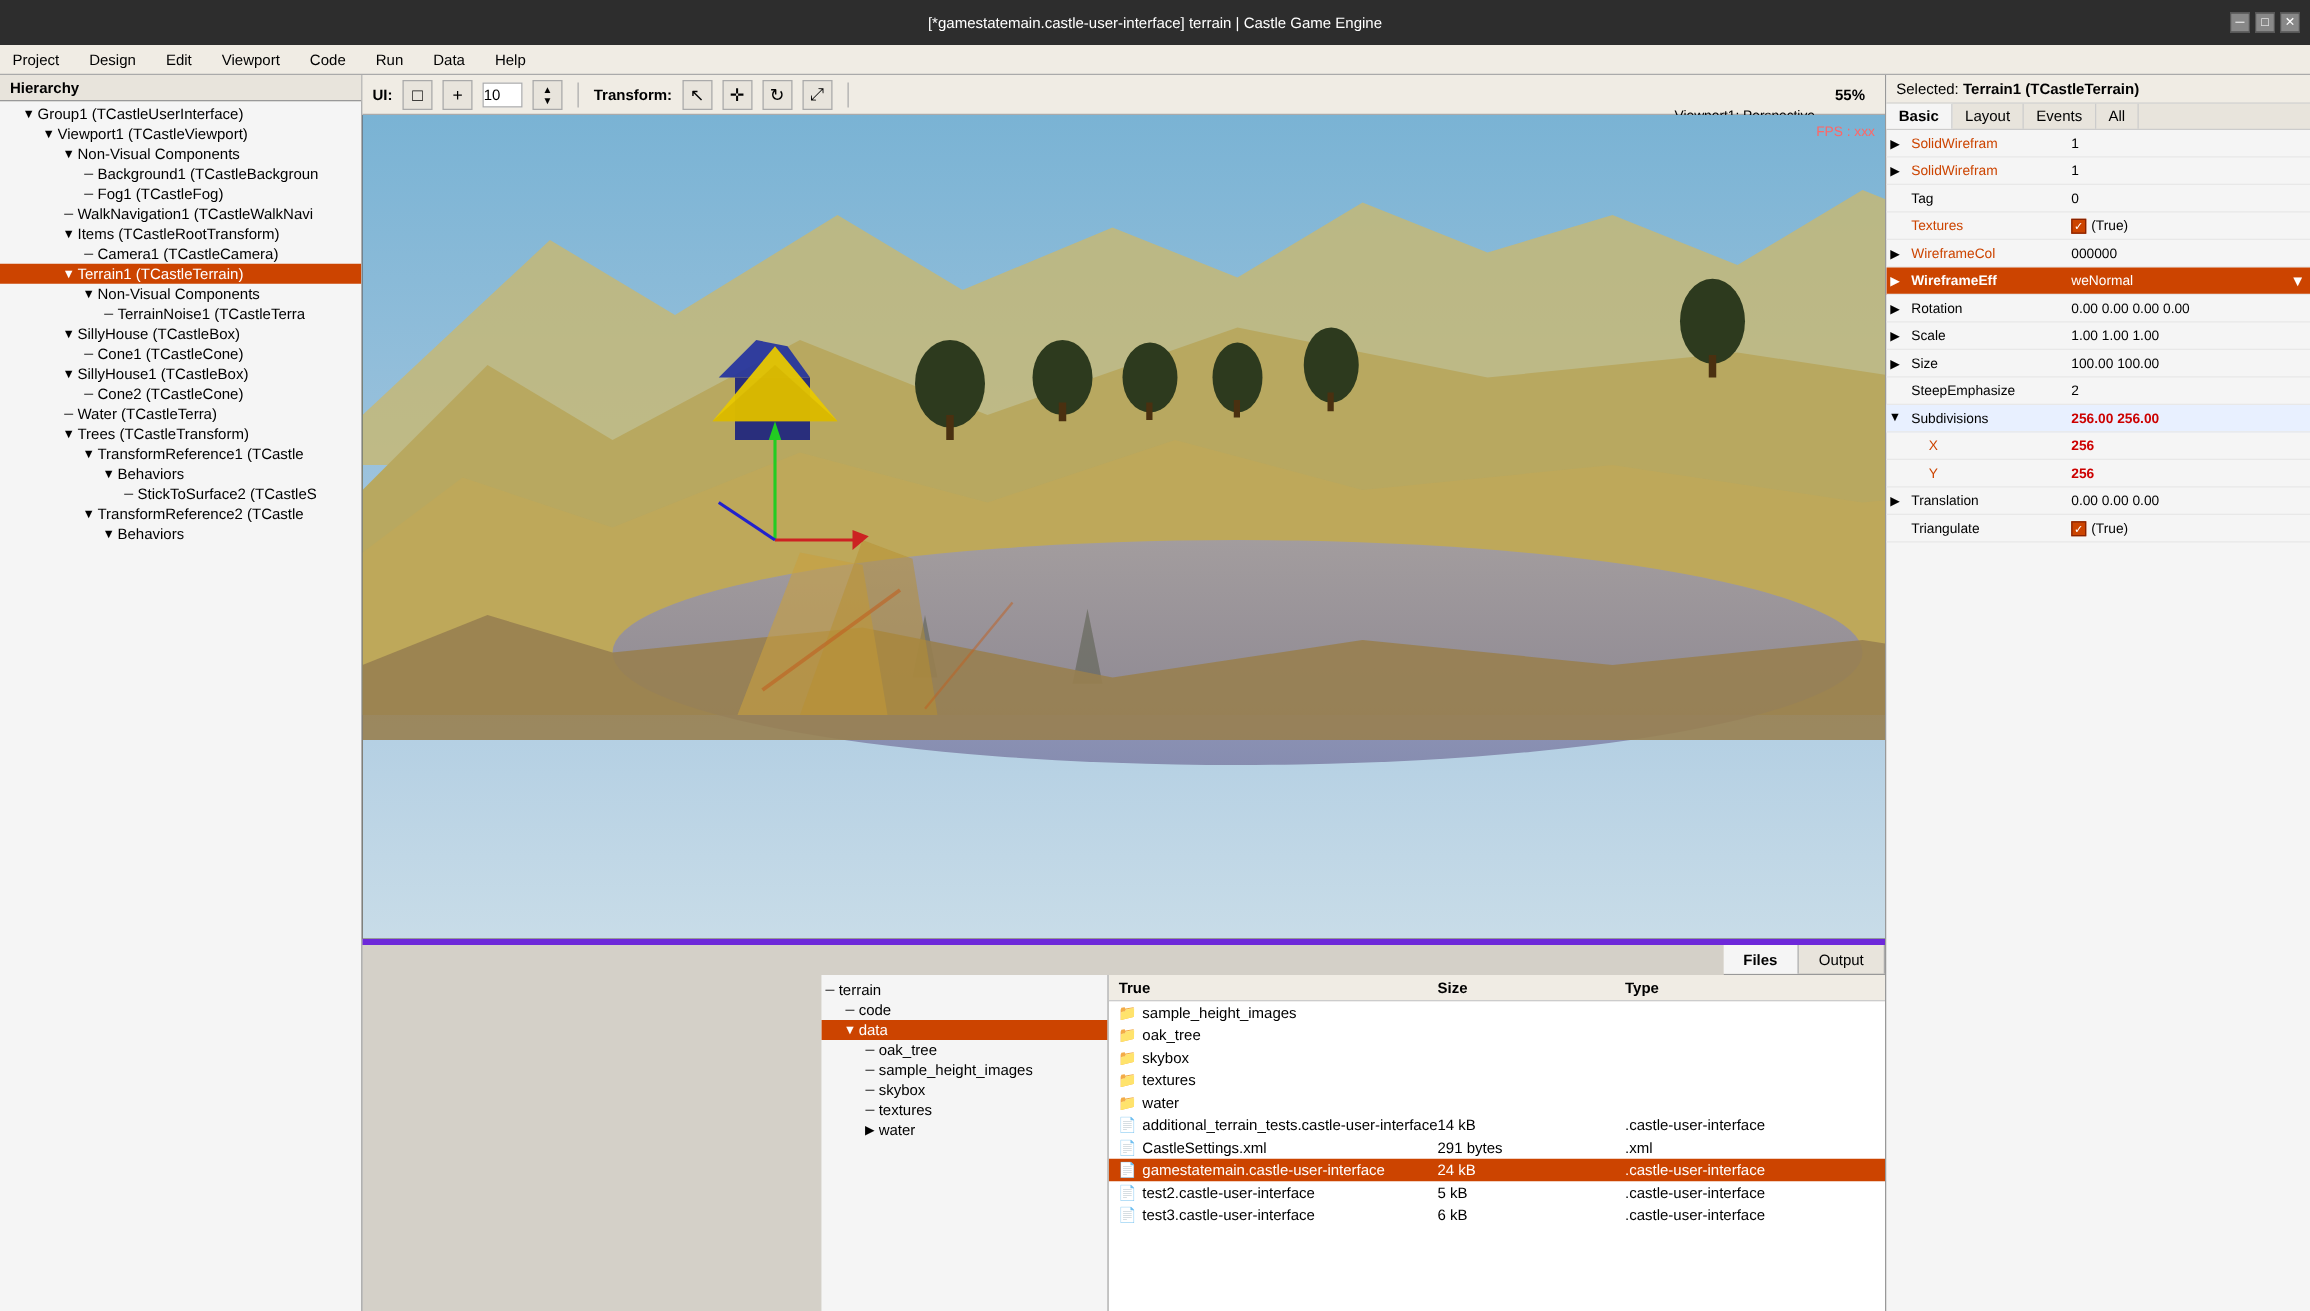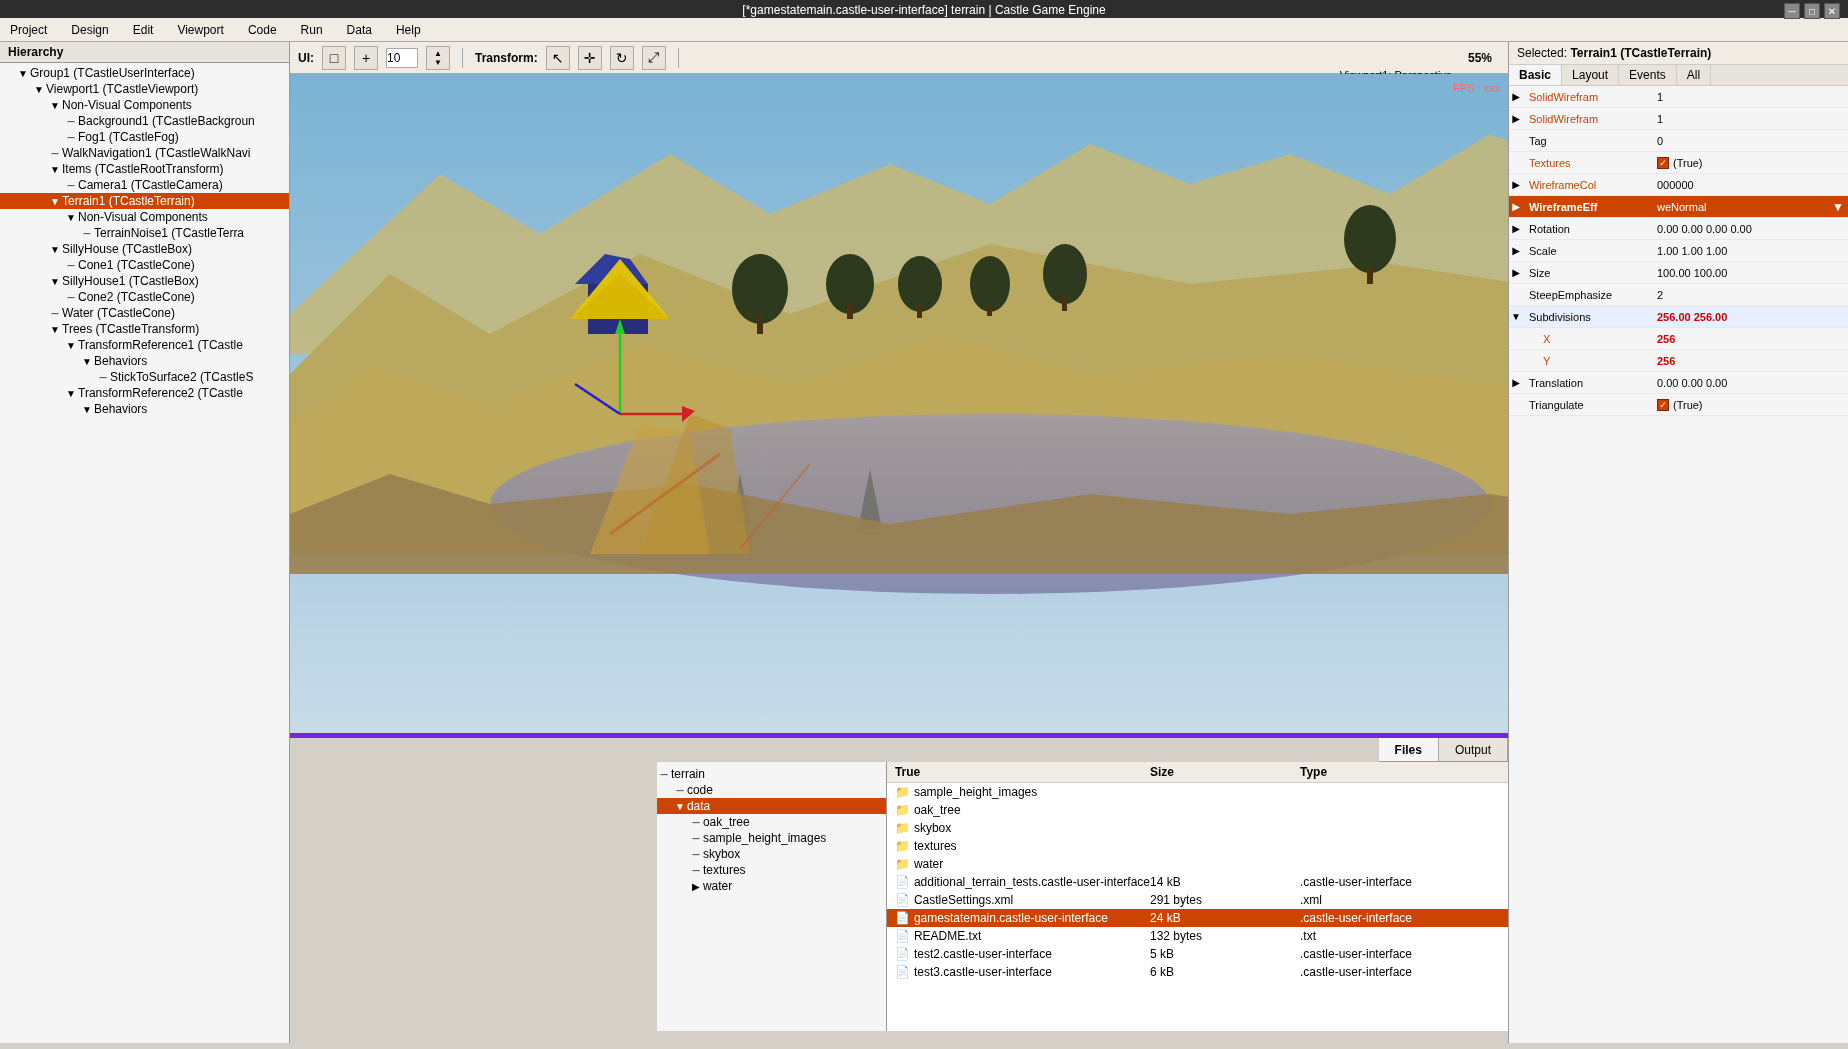--- a/index.html
+++ b/index.html
@@ -1,19 +1,19 @@
 <!DOCTYPE html>
 <html><head>
   <meta charset="utf-8">
   <style>
     * { box-sizing: border-box; margin: 0; padding: 0; }
     body { font-family: 'Segoe UI', Tahoma, Geneva, Verdana, sans-serif; font-size: 12px; background: #d4d0c8; overflow: hidden; width: 1848px; height: 1049px; }
     
     
-    #title-bar { background: #2d2d2d; color: #fff; text-align: center; padding: 3px 0; font-size: 12px; height: 18px; display: flex; justify-content: center; position: relative; }
+    #title-bar { background: #2d2d2d; color: #fff; text-align: center; padding: 3px 0; font-size: 12px; height: 36px; display: flex; align-items: center; justify-content: center; position: relative; }
     #title-bar-buttons { position: absolute; right: 8px; display: flex; gap: 4px; }
     .title-btn { width: 16px; height: 16px; background: #888; border: 1px solid #555; font-size: 10px; display: flex; align-items: center; justify-content: center; cursor: pointer; color: #fff; }
     
     
     #menu-bar { background: #f0ece4; border-bottom: 1px solid #aaa; display: flex; align-items: center; padding: 2px 4px; height: 24px; gap: 12px; }
     .menu-item { padding: 2px 6px; cursor: pointer; font-size: 12px; }
     
     
     #main-container { display: flex; height: calc(1049px - 24px - 24px); }
     
@@ -233,21 +233,21 @@
         <span class="tree-indent"></span>
         <span class="tree-indent"></span>
         <span class="tree-expand">─</span>
         <span class="tree-label">Cone2 (TCastleCone)</span>
       </div>
       <div class="tree-item">
         <span class="tree-indent"></span>
         <span class="tree-indent"></span>
         <span class="tree-indent"></span>
         <span class="tree-expand">─</span>
-        <span class="tree-label">Water (TCastleCone)</span>
+        <span class="tree-label">Water (TCastleTerra)</span>
       </div>
       <div class="tree-item">
         <span class="tree-indent"></span>
         <span class="tree-indent"></span>
         <span class="tree-indent"></span>
         <span class="tree-expand">▼</span>
         <span class="tree-label">Trees (TCastleTransform)</span>
       </div>
       <div class="tree-item">
         <span class="tree-indent"></span>
@@ -492,25 +492,20 @@
             <span><span class="file-icon">📄</span>CastleSettings.xml</span>
             <span>291 bytes</span>
             <span>.xml</span>
           </div>
           <div class="file-row selected">
             <span><span class="file-icon">📄</span>gamestatemain.castle-user-interface</span>
             <span>24 kB</span>
             <span>.castle-user-interface</span>
           </div>
           <div class="file-row">
-            <span><span class="file-icon">📄</span>README.txt</span>
-            <span>132 bytes</span>
-            <span>.txt</span>
-          </div>
-          <div class="file-row">
             <span><span class="file-icon">📄</span>test2.castle-user-interface</span>
             <span>5 kB</span>
             <span>.castle-user-interface</span>
           </div>
           <div class="file-row">
             <span><span class="file-icon">📄</span>test3.castle-user-interface</span>
             <span>6 kB</span>
             <span>.castle-user-interface</span>
           </div>
         </div>

